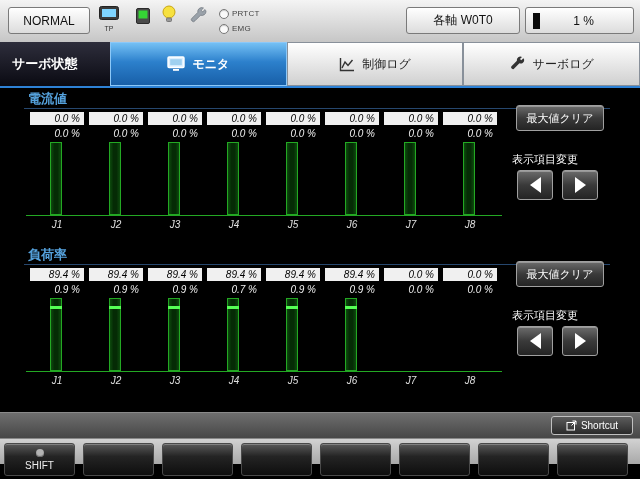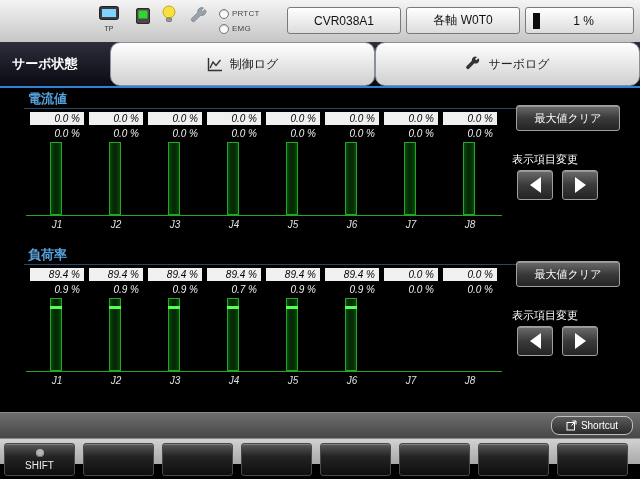--- a/index.html
+++ b/index.html
@@ -32,21 +32,21 @@
   
   .navbar{position:absolute;top:42px;left:0;width:640px;height:44px;
           background:linear-gradient(#2e2e3c,#0a0a12);border-bottom:2px solid #2e82d6;}
   .nav-title{position:absolute;left:12px;top:0;height:44px;display:flex;align-items:center;
           color:#fff;font-size:13px;font-weight:bold;}
   .tabs{position:absolute;left:110px;top:0;right:0;height:44px;display:flex;}
   .tab{flex:1;display:flex;align-items:center;justify-content:center;gap:7px;font-size:12px;
           border:1px solid #88909a;cursor:default;box-sizing:border-box;}
   .tab.active{background:linear-gradient(#74c0f4,#2c80cc 45%,#185fa8);color:#fff;
           border-color:#8cc8f8;font-weight:bold;}
-  .tab.inactive{background:linear-gradient(#ffffff,#d0d0d0);color:#222;border-radius:10px;}
+  .tab.inactive{background:linear-gradient(#ffffff,#d0d0d0);color:#222;}
 
   
   .section{position:absolute;left:0;width:640px;height:150px;}
   #sec0{top:90px;}
   #sec1{top:246px;}
   .sec-title{position:absolute;left:28px;top:0;color:#55a2dd;font-size:13px;font-weight:bold;}
   .sec-line{position:absolute;left:24px;top:18px;width:586px;height:1px;background:#26476e;}
   .cols{position:absolute;left:30px;top:22px;display:flex;gap:5px;font-style:italic;}
   .col{width:54px;display:flex;flex-direction:column;}
   .maxv{height:13px;line-height:13px;background:#f0f0f0;color:#000;font-size:10px;
@@ -57,36 +57,36 @@
   .bar{position:absolute;left:50%;margin-left:-7px;width:12px;top:0;bottom:0;
           background:linear-gradient(to right,#0d4a0d,#052b05 35%,#052b05 65%,#0d4a0d);
           border:1px solid #23a823;box-sizing:border-box;}
   .marker{position:absolute;left:-1px;right:-1px;height:3px;background:#55ff55;}
   .jlabel{height:14px;line-height:14px;color:#e0e0e0;font-size:10px;text-align:center;margin-top:3px;}
   .baseline{position:absolute;left:26px;top:125px;width:476px;height:1px;background:#23a823;}
 
   .btn-dark{background:linear-gradient(#6c6c6c,#3a3a3a 50%,#242424);border:1px solid #a0a0a0;
           border-radius:3px;color:#fff;font-size:11px;box-shadow:inset 0 1px 0 rgba(255,255,255,.3);
           font-family:"Liberation Sans",sans-serif;cursor:default;}
-  .clear-btn{position:absolute;left:516px;top:15px;width:104px;height:26px;}
+  .clear-btn{position:absolute;left:516px;top:15px;width:88px;height:26px;}
   .change-label{position:absolute;left:512px;top:62px;color:#fff;font-size:11px;}
   .arrows{position:absolute;left:517px;top:80px;display:flex;gap:9px;}
   .arrow-btn{width:36px;height:30px;display:flex;align-items:center;justify-content:center;
           background:linear-gradient(#6c6c6c,#3a3a3a 50%,#242424);border:1px solid #a0a0a0;
           border-radius:3px;box-shadow:inset 0 1px 0 rgba(255,255,255,.3);cursor:default;}
   .tri-left{width:0;height:0;border-top:8px solid transparent;border-bottom:8px solid transparent;
           border-right:11px solid #fff;}
   .tri-right{width:0;height:0;border-top:8px solid transparent;border-bottom:8px solid transparent;
           border-left:11px solid #fff;}
 
   
   .shortcut-bar{position:absolute;top:412px;left:0;width:640px;height:26px;
           background:linear-gradient(#6e6e6e,#474747);border-top:1px solid #8a8a8a;box-sizing:border-box;}
   .shortcut-btn{position:absolute;right:7px;top:3px;width:82px;height:19px;
-          background:linear-gradient(#5c5c5c,#2a2a2a);border:1px solid #c0c0c0;border-radius:8px;
+          background:linear-gradient(#5c5c5c,#2a2a2a);border:1px solid #c0c0c0;border-radius:3px;
           color:#fff;font-size:10px;display:flex;align-items:center;justify-content:center;gap:4px;
           font-family:"Liberation Sans",sans-serif;cursor:default;}
 
   
   .fkey-bar{position:absolute;top:438px;left:0;width:640px;height:26px;
           background:linear-gradient(#d2d2d2,#a8a8a8);border-top:1px solid #888;
           box-sizing:border-box;display:flex;gap:8px;padding:4px 0 0 4px;}
   .fkey{width:71px;height:33px;position:relative;border:1px solid #4a4a4a;border-radius:3px;
           background:linear-gradient(#5a5a5a,#242424 40%,#0e0e0e);
           box-shadow:inset 0 1px 0 rgba(255,255,255,.25);cursor:default;padding:0;}
@@ -94,20 +94,21 @@
           background:#b4b4b4;box-shadow:inset 0 -1px 1px #666;}
   .flabel{position:absolute;bottom:4px;left:0;width:100%;text-align:center;color:#eee;font-size:10px;
           font-family:"Liberation Sans",sans-serif;}
 </style>
 </head>
 <body>
 
 <div class="screen">
 
   <div class="topbar">
+    <button class="btn-light btn-normal">NORMAL</button>
 
     <div class="tp-wrap">
       <svg width="20" height="15" viewBox="0 0 20 15">
         <rect x="0.5" y="0.5" width="19" height="13" rx="2" fill="#3a3a3a" stroke="#222"></rect>
         <rect x="3" y="3" width="14" height="8" fill="#7fd4ff"></rect>
       </svg>
       <div class="tp-label">TP</div>
     </div>
 
     <svg class="icon-abs" style="left:136px;top:8px;" width="14" height="16" viewBox="0 0 14 16">
@@ -128,31 +129,38 @@
       <div class="ind-row">
         <span class="ind-circle"></span>
         <span class="ind-label">PRTCT</span>
       </div>
       <div class="ind-row">
         <span class="ind-circle"></span>
         <span class="ind-label">EMG</span>
       </div>
     </div>
 
-    <button class="btn-light btn-program">CVR038A1</button>
     <button class="btn-light btn-axis">各軸 W0T0</button>
     <button class="btn-light btn-speed">
       <span class="speed-bar"></span>
       <span class="speed-text">1 %</span>
     </button>
   </div>
 
   <div class="navbar">
     <div class="nav-title">サーボ状態</div>
     <div class="tabs">
+      <div class="tab active">
+        <svg width="18" height="16" viewBox="0 0 18 16">
+          <rect x="1" y="1" width="16" height="10.5" rx="1" fill="#dff0ff" stroke="#fff" stroke-width="1.4"></rect>
+          <rect x="3.2" y="3.2" width="11.6" height="6" fill="#9fd0f0"></rect>
+          <rect x="6" y="13" width="6" height="1.8" fill="#fff"></rect>
+        </svg>
+        <span>モニタ</span>
+      </div>
       <div class="tab inactive">
         <svg width="16" height="15" viewBox="0 0 16 15">
           <path d="M1.5 1 V13.5 H15" stroke="#333" stroke-width="1.4" fill="none"></path>
           <path d="M3 11 L6 5 L9 8.5 L13.5 3" stroke="#333" stroke-width="1.4" fill="none"></path>
         </svg>
         <span>制御ログ</span>
       </div>
       <div class="tab inactive">
         <svg width="16" height="16" viewBox="0 0 18 18">
           <path d="M16 4.5a4 4 0 0 1-5.4 3.7L5 13.8a2 2 0 1 1-2.8-2.8l5.6-5.6A4 4 0 0 1 13.5 1l-2.3 2.3 1.5 1.5L15 2.5a4 4 0 0 1 1 2z" fill="#333"></path>

